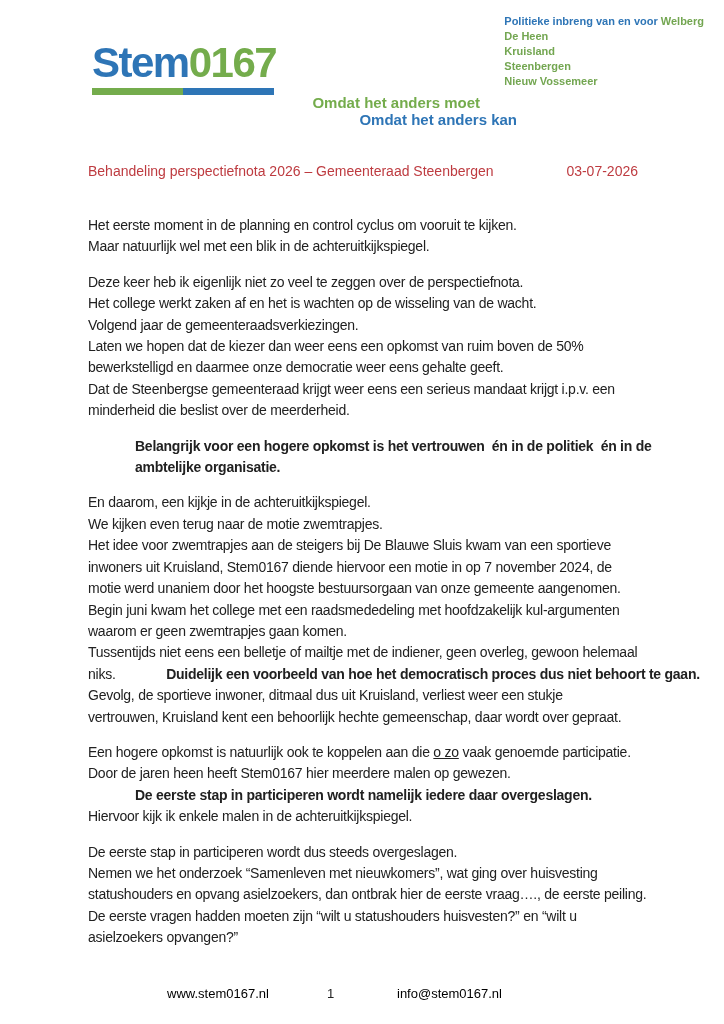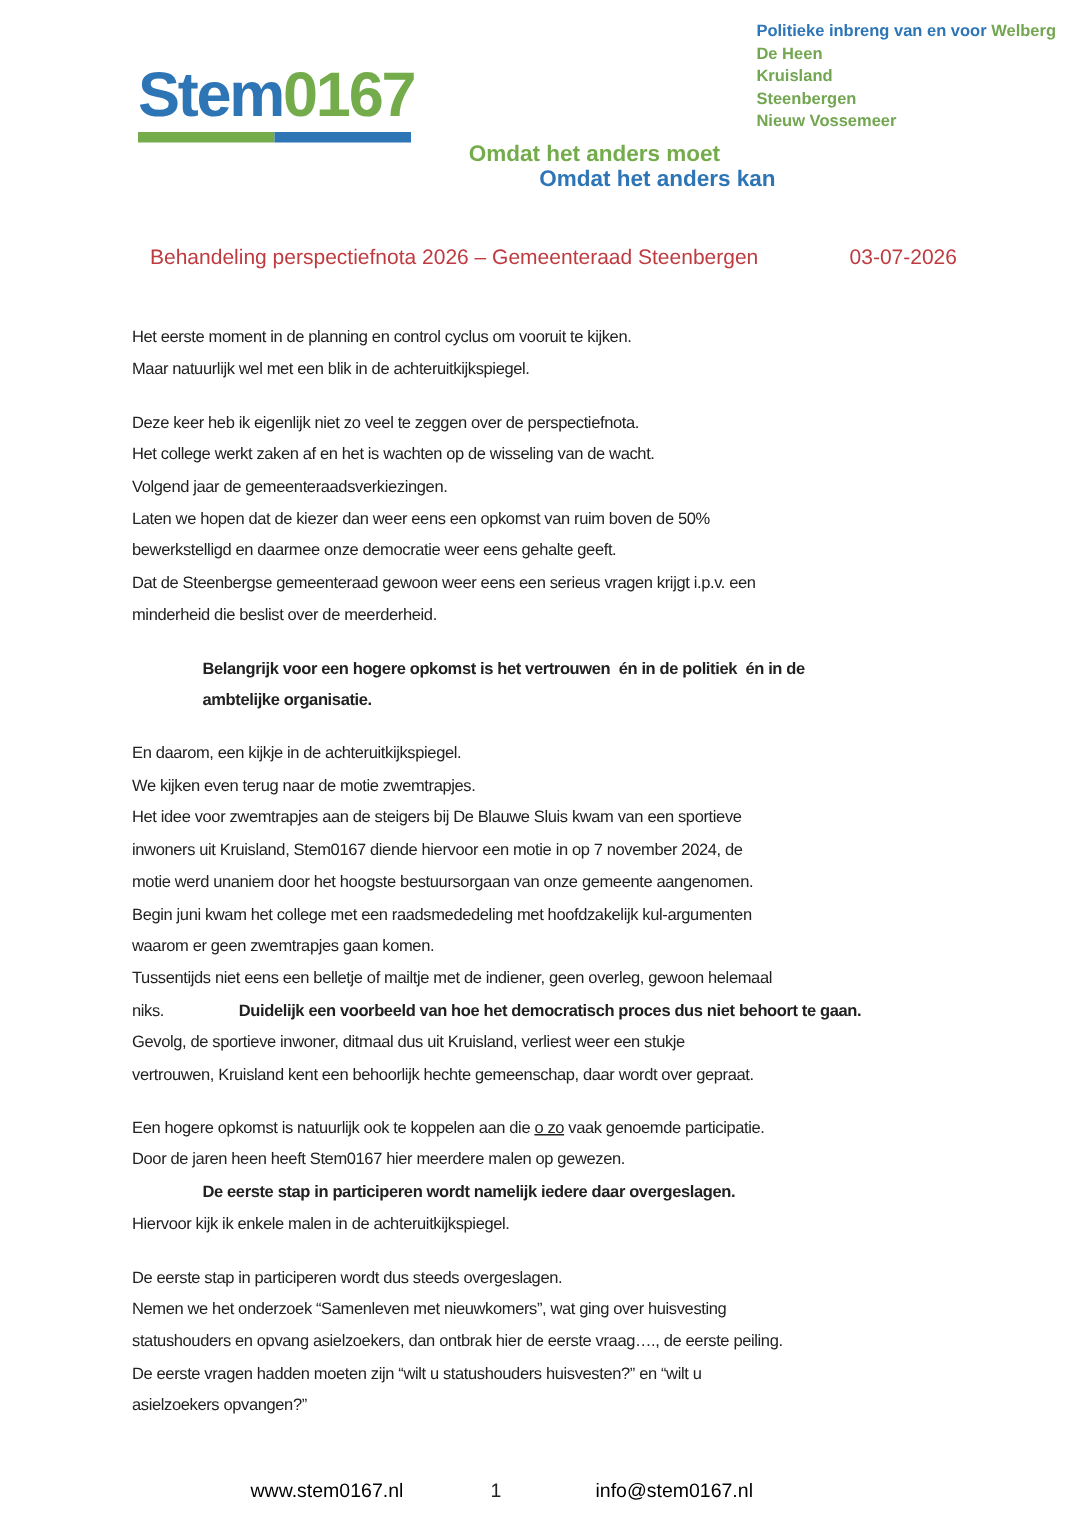--- a/index.html
+++ b/index.html
@@ -21,26 +21,26 @@
              font-size:11px; font-weight:bold; line-height:15px; }
   .blue-txt  { color:#2E75B6; }
   .green-txt { color:#73A651; }
   
   .tagline-1 { position:absolute; top:94px;  right:244px; }
   .tagline-2 { position:absolute; top:111px; right:207px; }
   .tagline-1, .tagline-2 { font-size:15px; font-weight:bold; white-space:nowrap; }
   .tagline-1 { color:#74AC4C; }
   .tagline-2 { color:#2E75B6; }
   
-  .title-row { position:absolute; left:100px; right:86px; top:163px;
+  .title-row { position:absolute; left:88px; right:86px; top:163px;
                display:flex; justify-content:space-between;
                color:#BE3B40; font-size:14px; white-space:nowrap; }
   
   .doc-body { position:absolute; left:88px; top:215px; width:600px;
-              font-size:11px; line-height:21.4px; letter-spacing:-0.25px; color:#212121; }
+              font-size:14px; line-height:21.4px; letter-spacing:-0.25px; color:#212121; }
   .para { margin-bottom:14px; }
   .para:last-child { margin-bottom:0; }
   .line { white-space:pre; min-height:21.4px; }
   .b { font-weight:bold;margin-left:47px; }
   .u { text-decoration:underline; }
   
   .footer-item { position:absolute; top:986px; font-size:13px; white-space:nowrap; }
   .footer-site { left:167px; color:#3D7EBB; }
   .footer-page { left:327px; color:#222222; }
   .footer-mail { left:397px; color:#A3BD88; }
@@ -81,21 +81,21 @@
       <div class="para">
         <div class="line"><span>Het eerste moment in de planning en control cyclus om vooruit te kijken.</span></div>
         <div class="line"><span>Maar natuurlijk wel met een blik in de achteruitkijkspiegel.</span></div>
       </div>
       <div class="para">
         <div class="line"><span>Deze keer heb ik eigenlijk niet zo veel te zeggen over de perspectiefnota.</span></div>
         <div class="line"><span>Het college werkt zaken af en het is wachten op de wisseling van de wacht.</span></div>
         <div class="line"><span>Volgend jaar de gemeenteraadsverkiezingen.</span></div>
         <div class="line"><span>Laten we hopen dat de kiezer dan weer eens een opkomst van ruim boven de 50%</span></div>
         <div class="line"><span>bewerkstelligd en daarmee onze democratie weer eens gehalte geeft.</span></div>
-        <div class="line"><span>Dat de Steenbergse gemeenteraad gewoon weer eens een serieus vragen krijgt i.p.v. een</span></div>
+        <div class="line"><span>Dat de Steenbergse gemeenteraad krijgt weer eens een serieus mandaat krijgt i.p.v. een</span></div>
         <div class="line"><span>minderheid die beslist over de meerderheid.</span></div>
       </div>
       <div class="para">
         <div class="line"><span class="b">Belangrijk voor een hogere opkomst is het vertrouwen  én in de politiek  én in de</span></div>
         <div class="line"><span class="b">ambtelijke organisatie.</span></div>
       </div>
       <div class="para">
         <div class="line"><span>En daarom, een kijkje in de achteruitkijkspiegel.</span></div>
         <div class="line"><span>We kijken even terug naar de motie zwemtrapjes.</span></div>
         <div class="line"><span>Het idee voor zwemtrapjes aan de steigers bij De Blauwe Sluis kwam van een sportieve</span></div>

